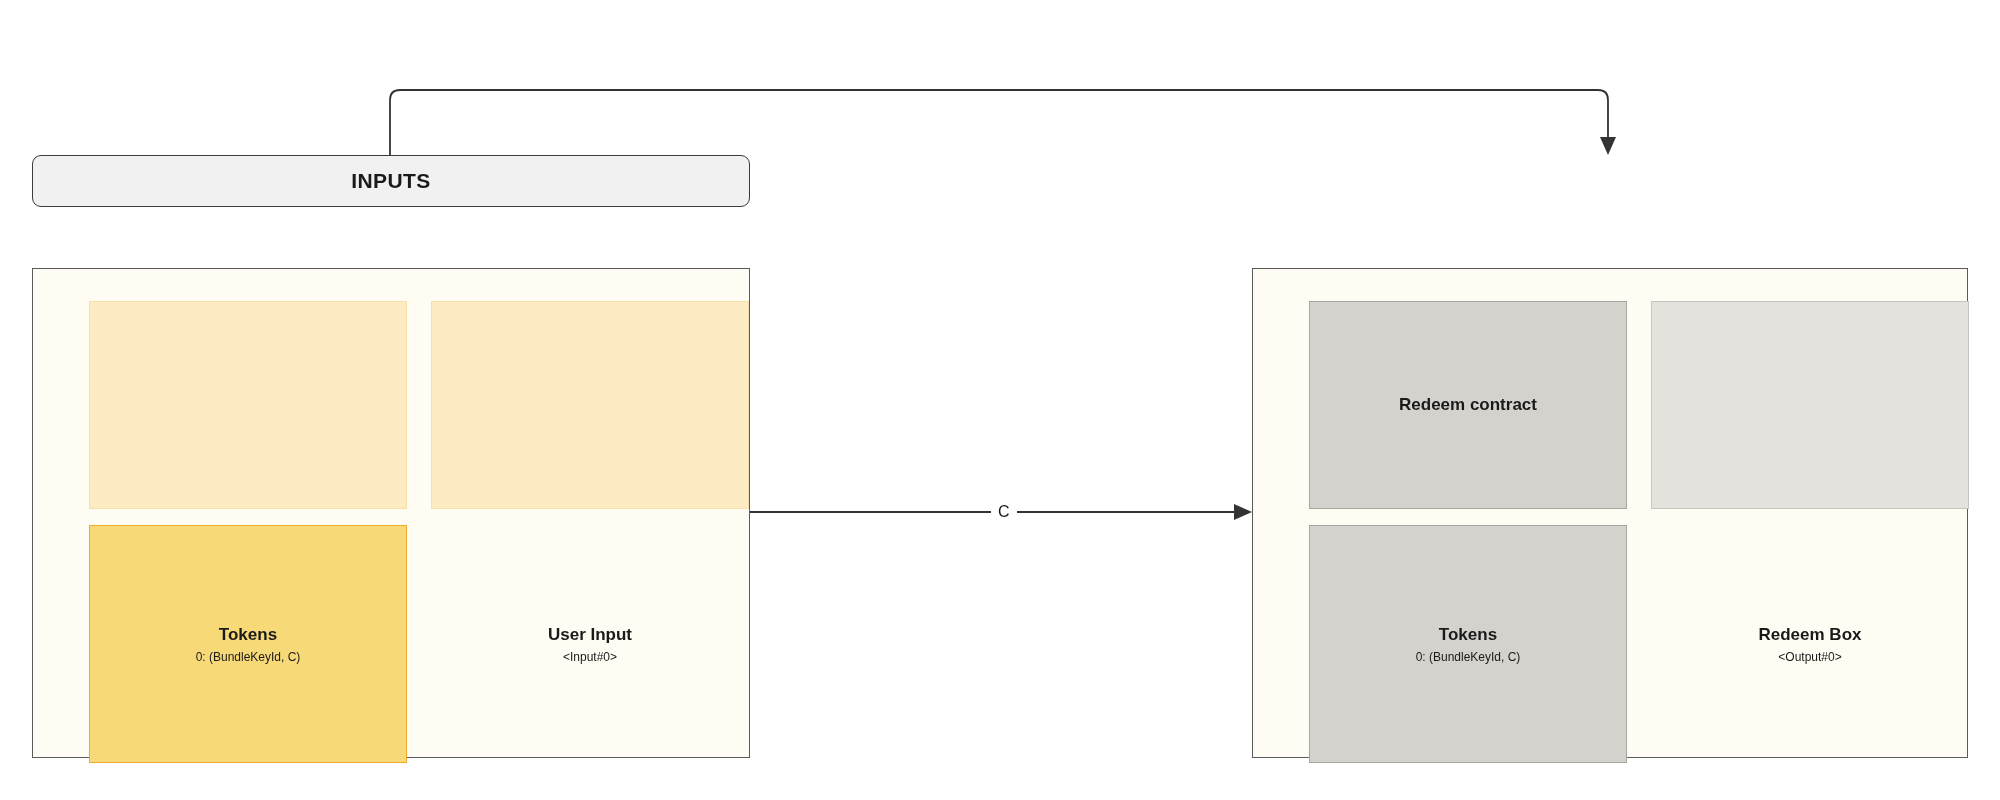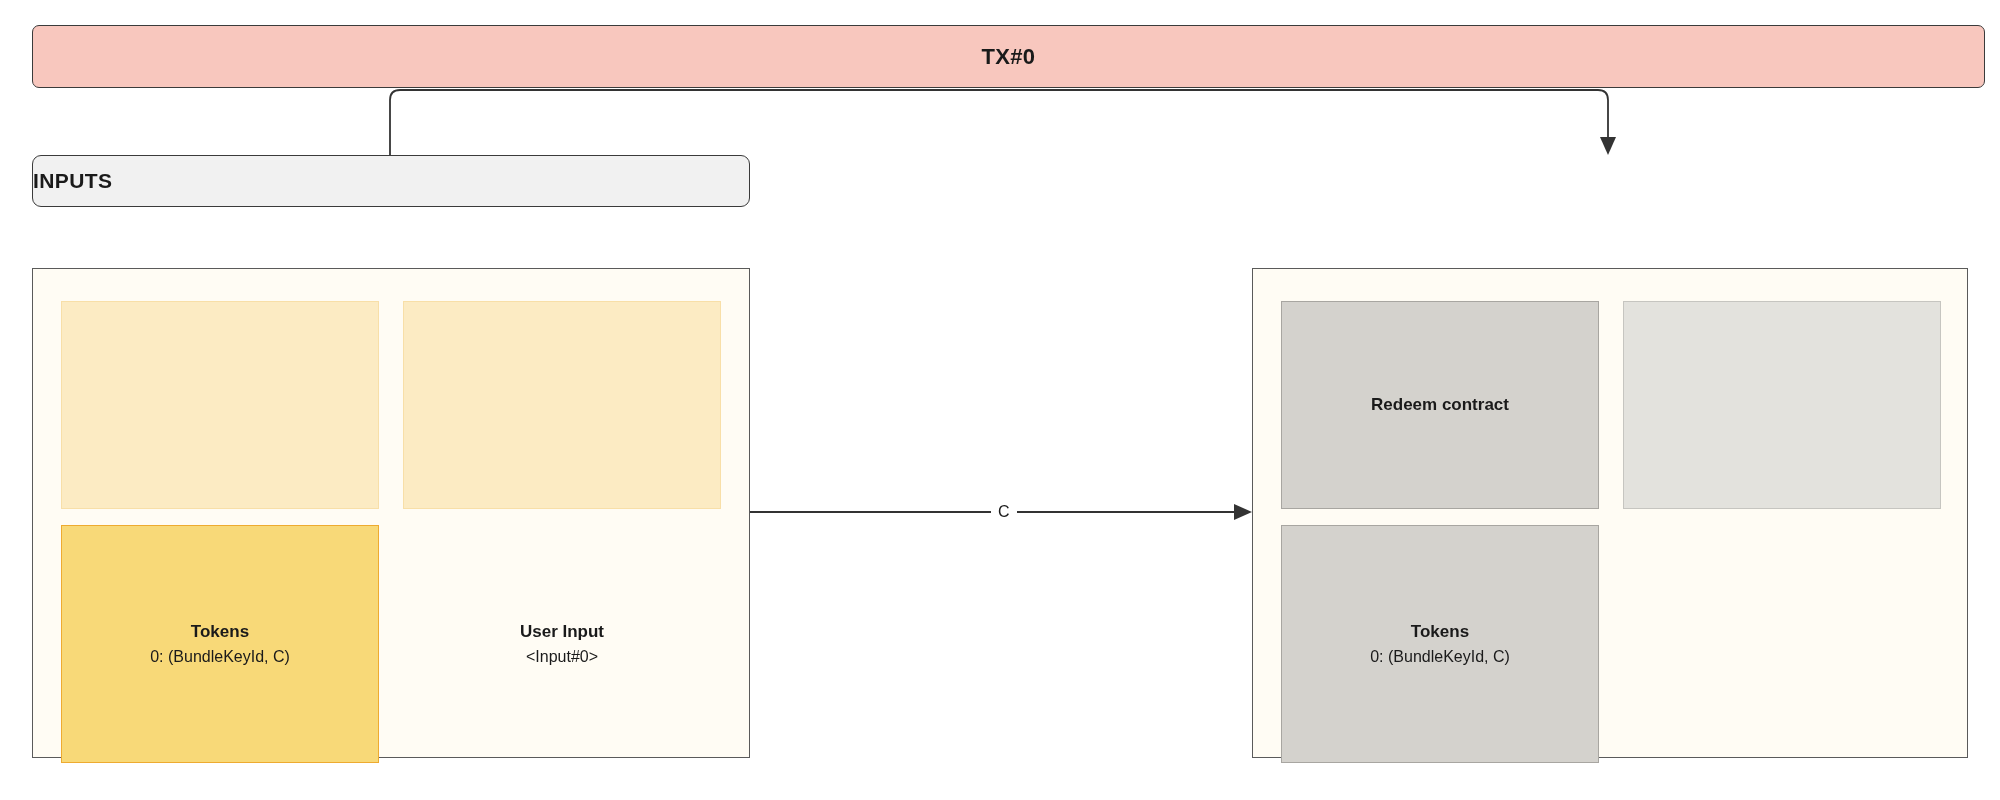--- a/index.html
+++ b/index.html
@@ -47,20 +47,21 @@
   .io-pill {
     position: absolute;
     top: 155px;
     height: 52px;
     box-sizing: border-box;
     background: #f1f1f1;
     border: 1.3px solid #3b3b3b;
     border-radius: 9px;
     display: flex;
     align-items: center;
+    justify-content: center;
   }
   .io-pill-label {
     font-size: 21px;
     font-weight: bold;
     letter-spacing: 0.4px;
     color: #1a1a1a;
   }
   #inputs-pill  { left: 32px;   width: 718px; }
   #outputs-pill { left: 1252px; width: 716px; }
 
@@ -78,40 +79,41 @@
 
   
   .cell {
     position: absolute;
     box-sizing: border-box;
     display: flex;
     flex-direction: column;
     align-items: center;
     justify-content: center;
     text-align: center;
+    margin-left: 28px;
   }
   .cell-top    { top: 32px;  height: 208px; }
   .cell-bottom { top: 256px; height: 238px; }
   .cell-left   { left: 28px;  width: 318px; }
   .cell-right  { left: 370px; width: 318px; }
 
   .fill-yellow-light { background: #fcebc3; border: 1.2px solid #f8dfa8; }
   .fill-yellow-deep  { background: #f8d978; border: 1.2px solid #eeab30; }
   .fill-none         { background: transparent; border: none; align-items: center; }
   .fill-gray-dark    { background: #d4d2cd; border: 1.2px solid #a8a6a1; }
   .fill-gray-light   { background: #e3e2dd; border: 1.2px solid #c6c5c0; }
 
   .cell-title {
     font-size: 17px;
     font-weight: bold;
     color: #1a1a1a;
     line-height: 1.5;
   }
   .cell-sub {
-    font-size: 16px;
+    font-size: 12px;
     font-weight: normal;
     color: #1a1a1a;
     line-height: 1.5;
   }
   .cell-sub.bold { font-weight: normal; }
 
   
   #connectors {
     position: absolute;
     left: 0;
@@ -135,23 +137,20 @@
     padding: 0 7px;
     line-height: 1;
   }
   #edge-label-c { left: 991px; top: 504px; }
 </style>
 </head>
 <body>
 
 <div id="stage">
 
-  <div class="tx-header">
-    <span class="tx-header-label">TX#0</span>
-  </div>
 
   <div class="io-pill" id="inputs-pill">
     <span class="io-pill-label">INPUTS</span>
   </div>
 
 
   <div class="io-container" id="inputs-container">
     <div class="cell cell-top cell-left fill-yellow-light">
       <span class="cell-title"></span>
     </div>
@@ -168,20 +167,24 @@
 
   <div class="io-container" id="outputs-container">
     <div class="cell cell-top cell-left fill-gray-dark">
       <span class="cell-title">Redeem contract</span>
     </div>
     <div class="cell cell-top cell-right fill-gray-light"></div>
     <div class="cell cell-bottom cell-left fill-gray-dark">
       <span class="cell-title">Tokens</span>
       <span class="cell-sub">0: (BundleKeyId, C)</span>
     </div>
+    <div class="cell cell-bottom cell-right fill-none">
+      <span class="cell-title">Redeem Box</span>
+      <span class="cell-sub bold">&lt;Output#0&gt;</span>
+    </div>
   </div>
 
   <svg id="connectors" viewBox="0 0 2000 800">
 
     <path class="edge-line" d="M 390 155 L 390 100 Q 390 90 400 90 L 1598 90 Q 1608 90 1608 100 L 1608 140"></path>
     <polygon class="edge-arrow" points="1608,155 1600,137 1616,137"></polygon>
 
     <line class="edge-line" x1="750" y1="512" x2="1240" y2="512"></line>
     <polygon class="edge-arrow" points="1252,512 1234,504 1234,520"></polygon>
   </svg>

